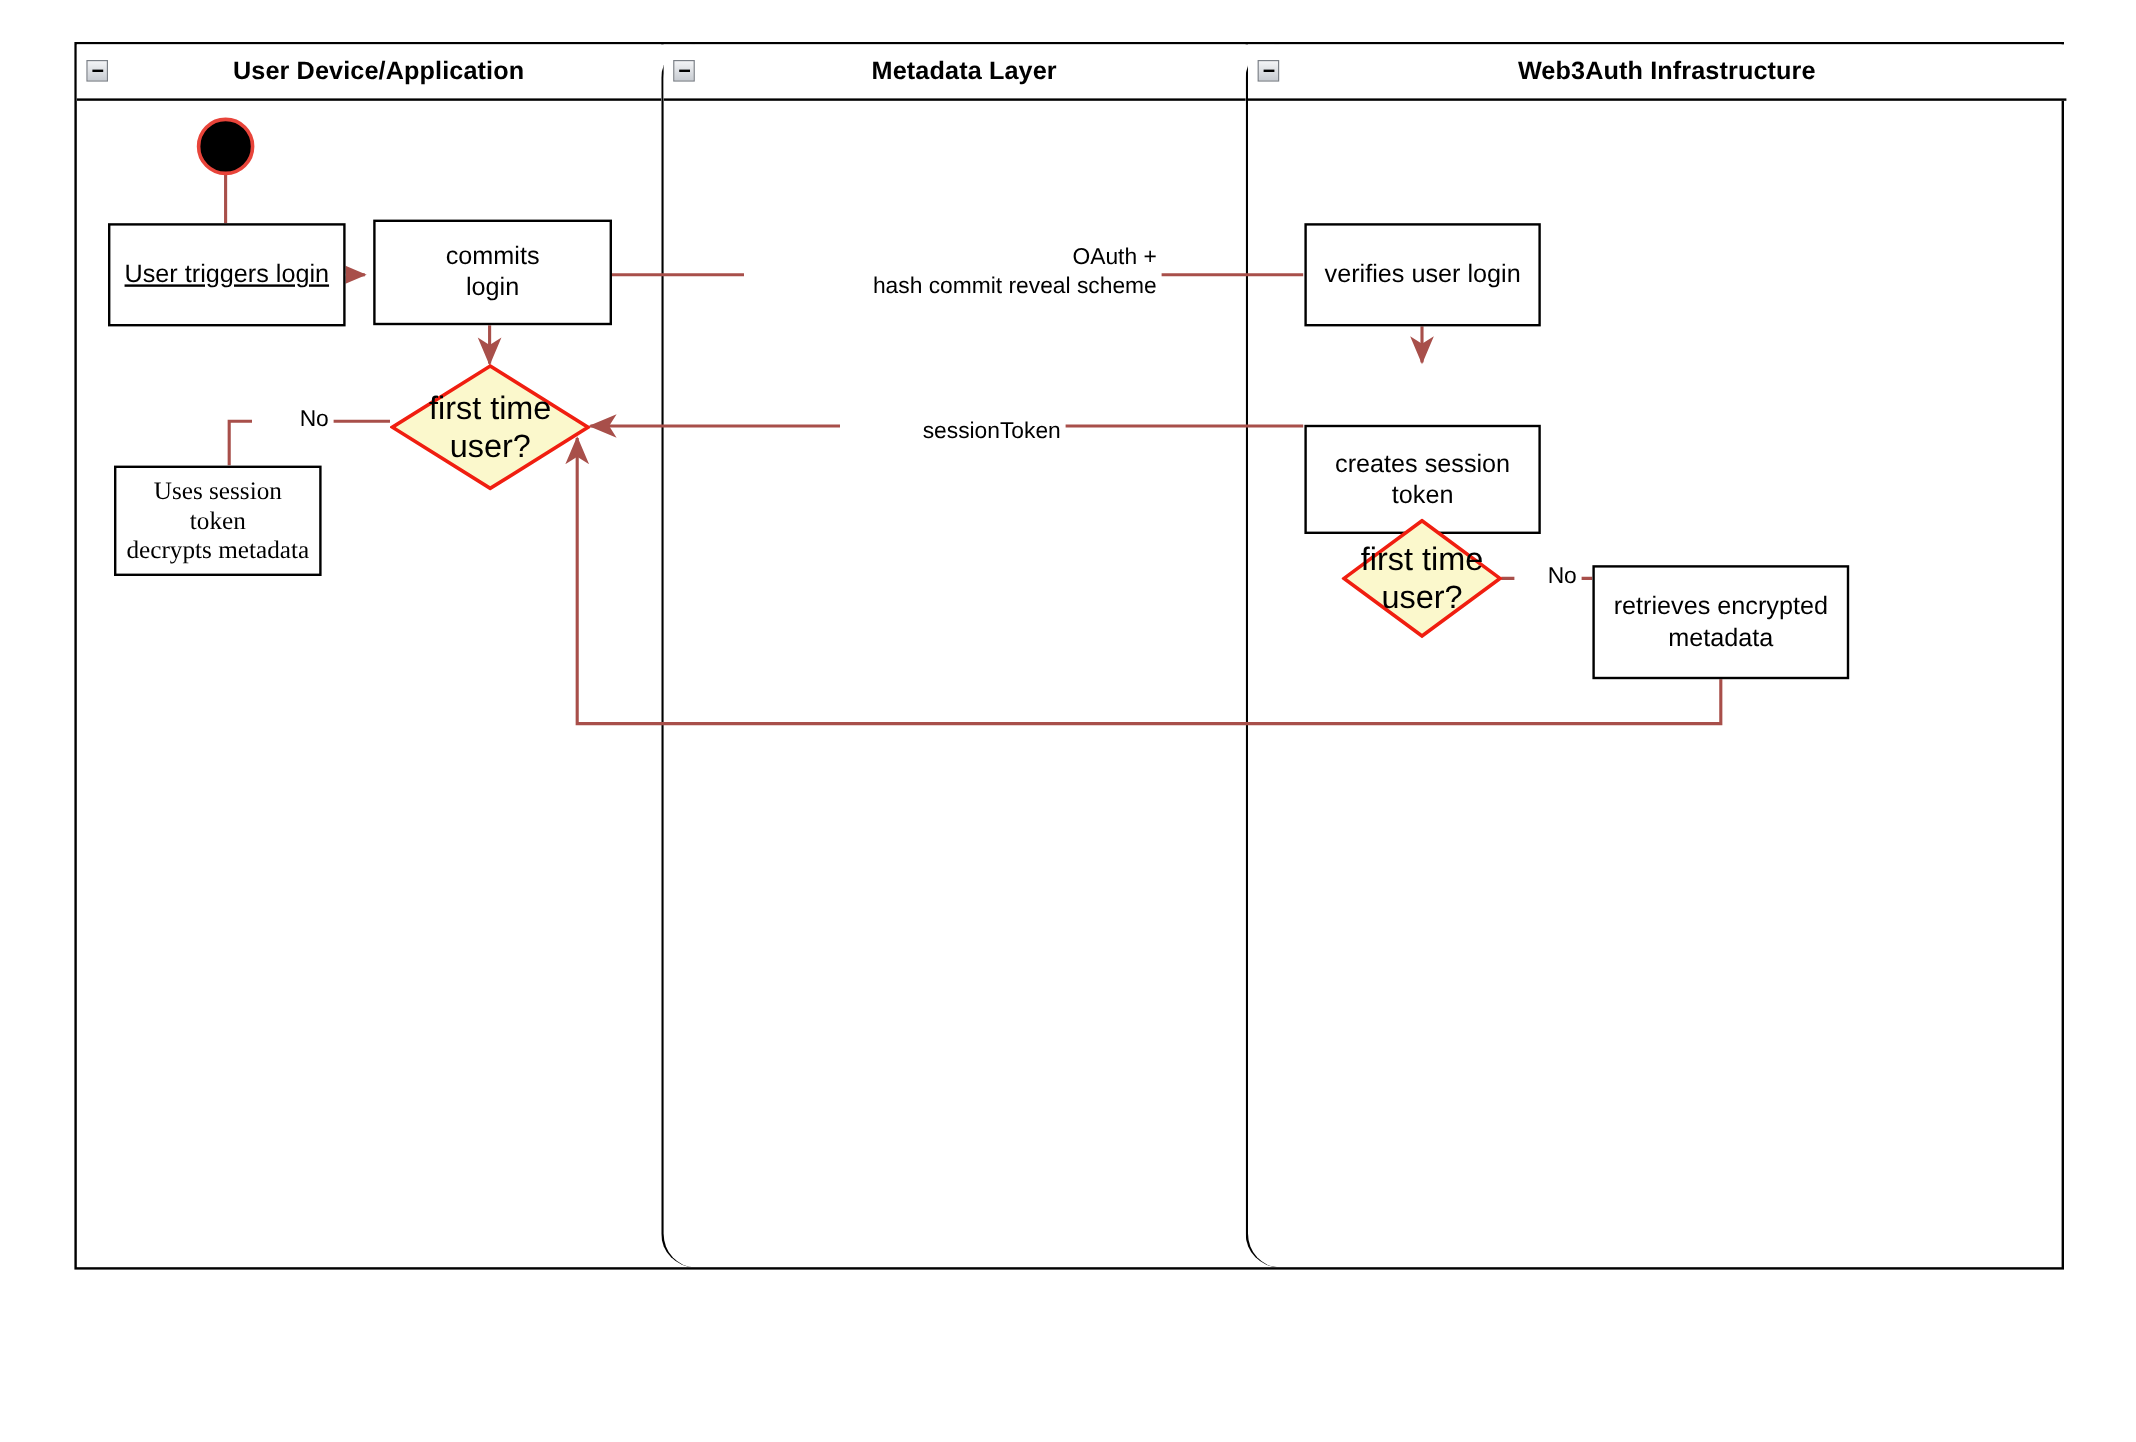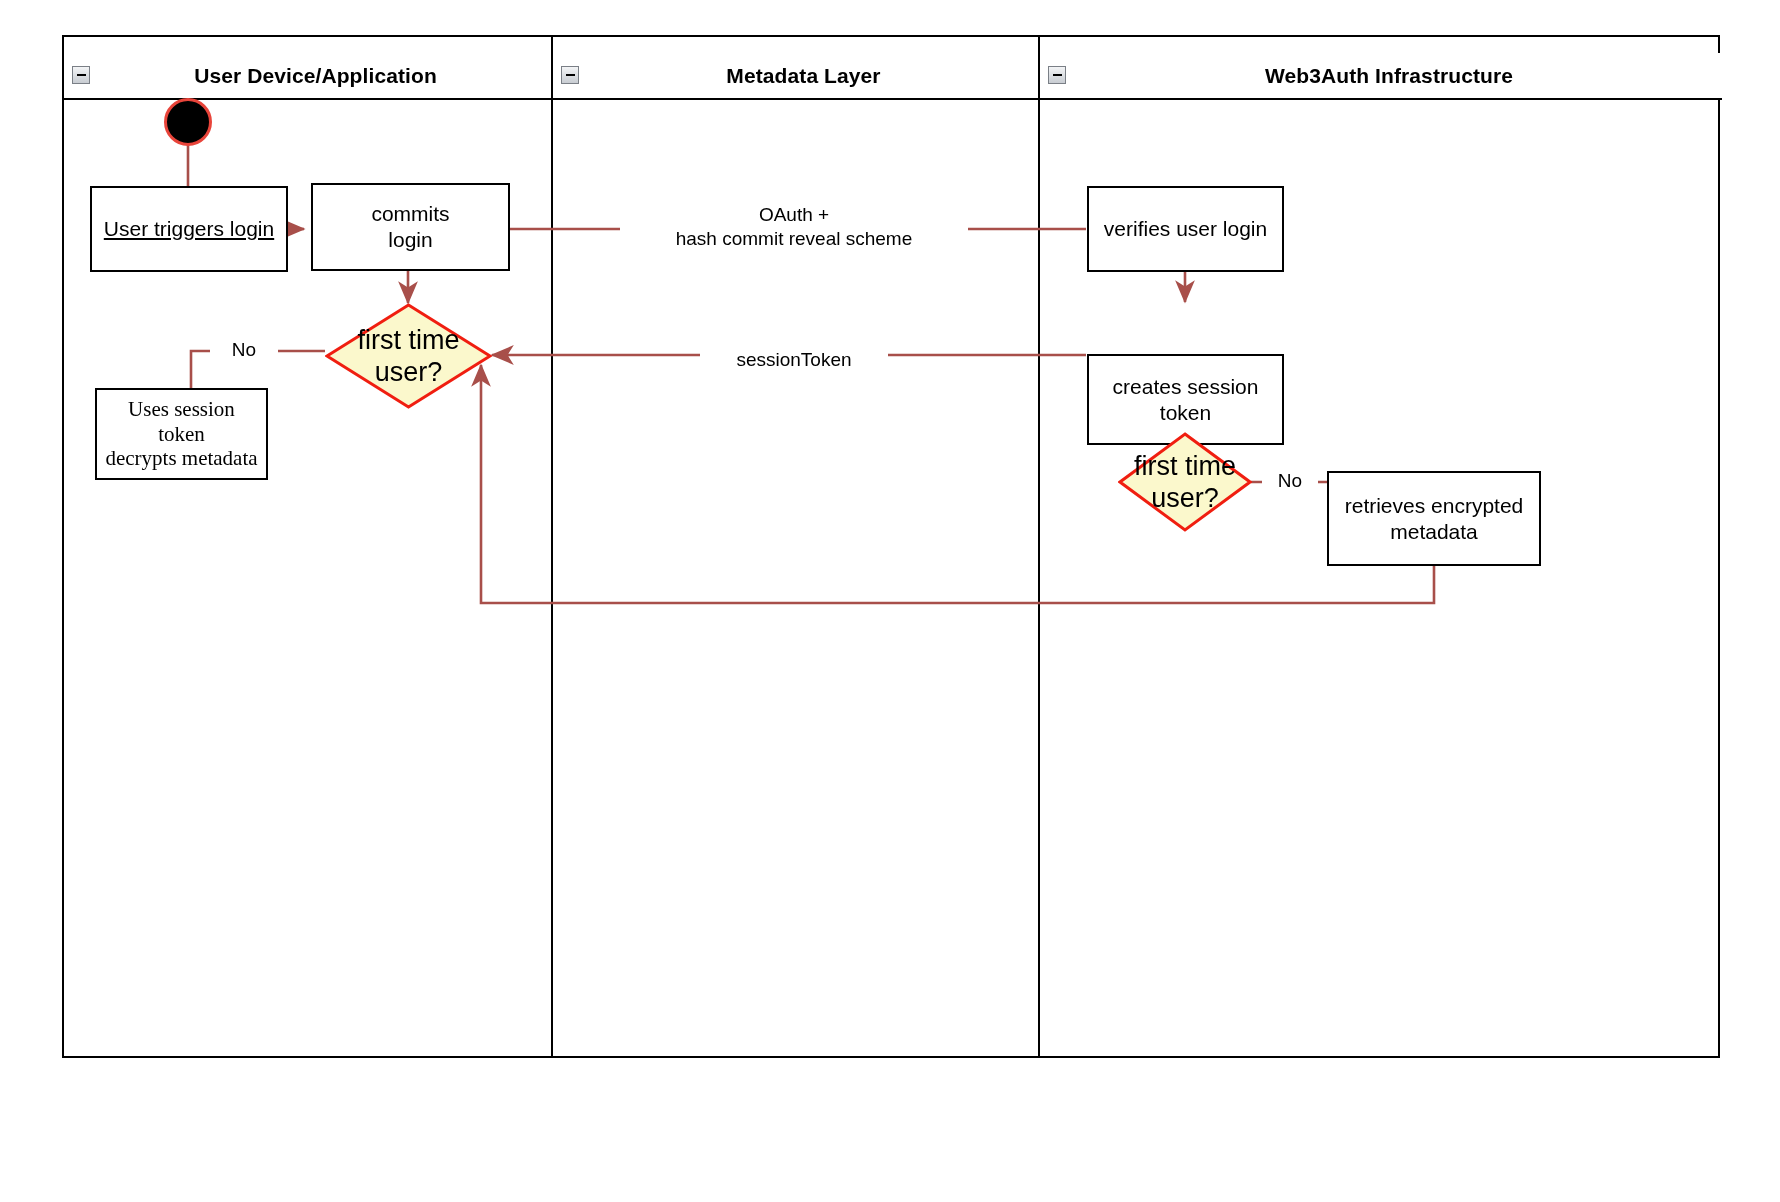--- a/index.html
+++ b/index.html
@@ -32,24 +32,25 @@
     background: #ffffff;
   }
   .lane {
     position: absolute;
     top: 0;
     height: 100%;
     box-sizing: border-box;
   }
   .lane.divider {
     border-left: 2.5px solid #000000;
+    border-radius: 28px;
   }
   .lane-header {
     position: absolute;
-    top: 16px;
+    top: 0;
     left: 0;
     width: 100%;
     height: 47px;
     box-sizing: border-box;
     border-bottom: 2.5px solid #000000;
     background: #ffffff;
     display: flex;
     align-items: center;
     justify-content: center;
     padding-left: 16px;
@@ -139,21 +140,21 @@
     width: 1780px;
     height: 1202px;
     z-index: 3;
     pointer-events: none;
   }
   .edge-label {
     position: absolute;
     font-size: 19px;
     line-height: 1.25;
     color: #000000;
-    text-align: center;
+    text-align: right;
     background: #ffffff;
     white-space: pre-line;
     z-index: 5;
     padding: 0 4px;
   }
 </style>
 </head>
 <body>
 
 <div id="canvas">

